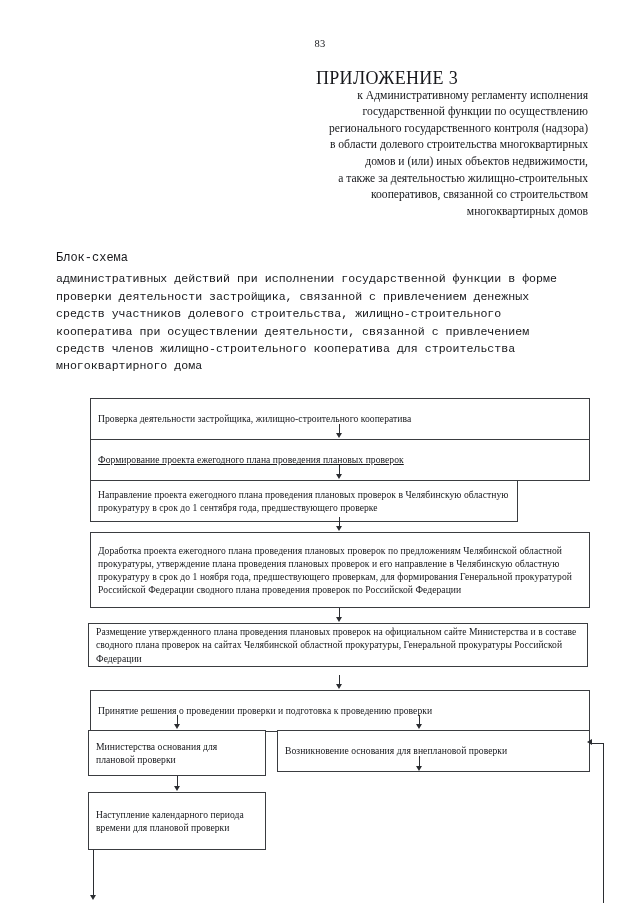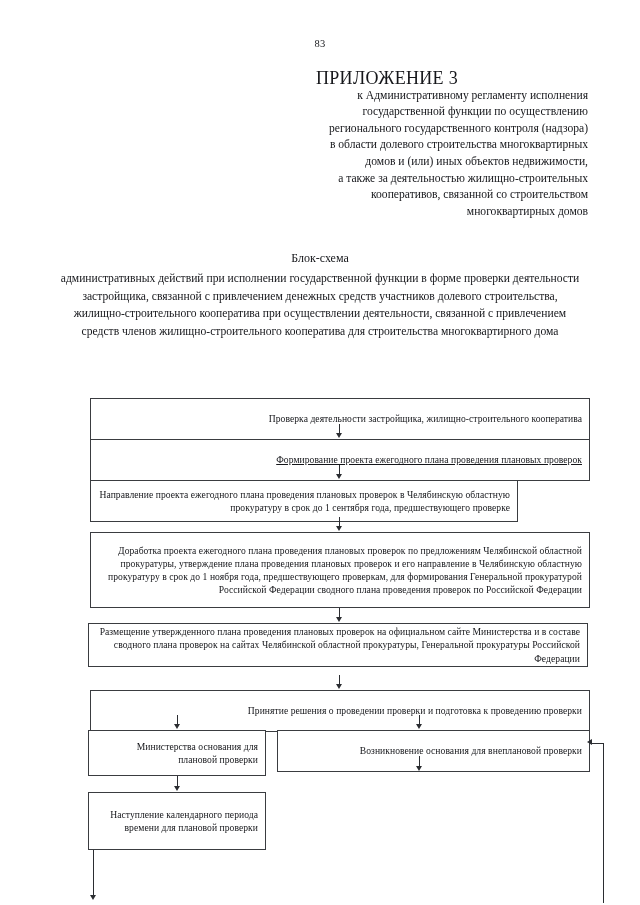--- a/index.html
+++ b/index.html
@@ -50,23 +50,23 @@
     margin-bottom: 1px;
   }
   .appendix-line { white-space: nowrap; text-align: right; }
 
   
   .chart-title-block {
     position: absolute;
     top: 250px;
     left: 56px;
     width: 528px;
-    text-align: center;
     font-size: 11.6px;
     line-height: 17.4px;
+    font-family: Liberation Mono, monospace;
   }
   .chart-title-main {
     margin-bottom: 3px;
     font-size: 12px;
   }
 
   
   .flow {
     position: absolute;
     top: 398px;
@@ -75,21 +75,21 @@
     height: 505px;
   }
 
   .node {
     position: absolute;
     box-sizing: border-box;
     border: 1px solid #3a3c40;
     background: #ffffff;
     font-size: 9.6px;
     line-height: 13.1px;
-    text-align: right;
+    text-align: left;
     display: flex;
     align-items: center;
     justify-content: center;
     padding: 20px 7px;
     letter-spacing: 0.05px;
   }
   .node .txt { display: block; width: 100%; }
 
   
   .conn {

